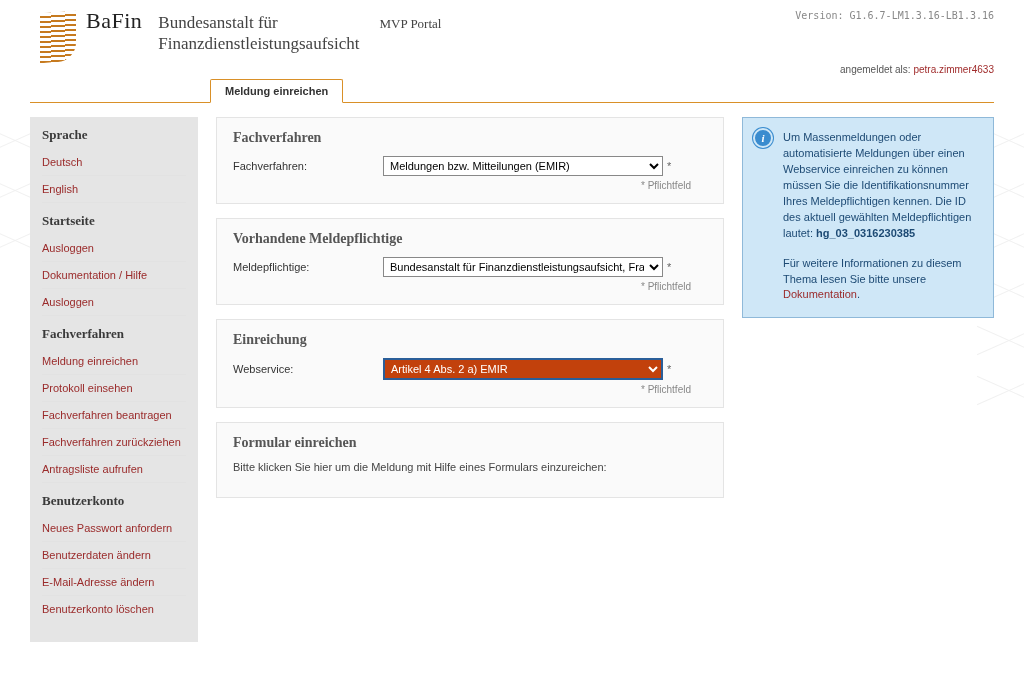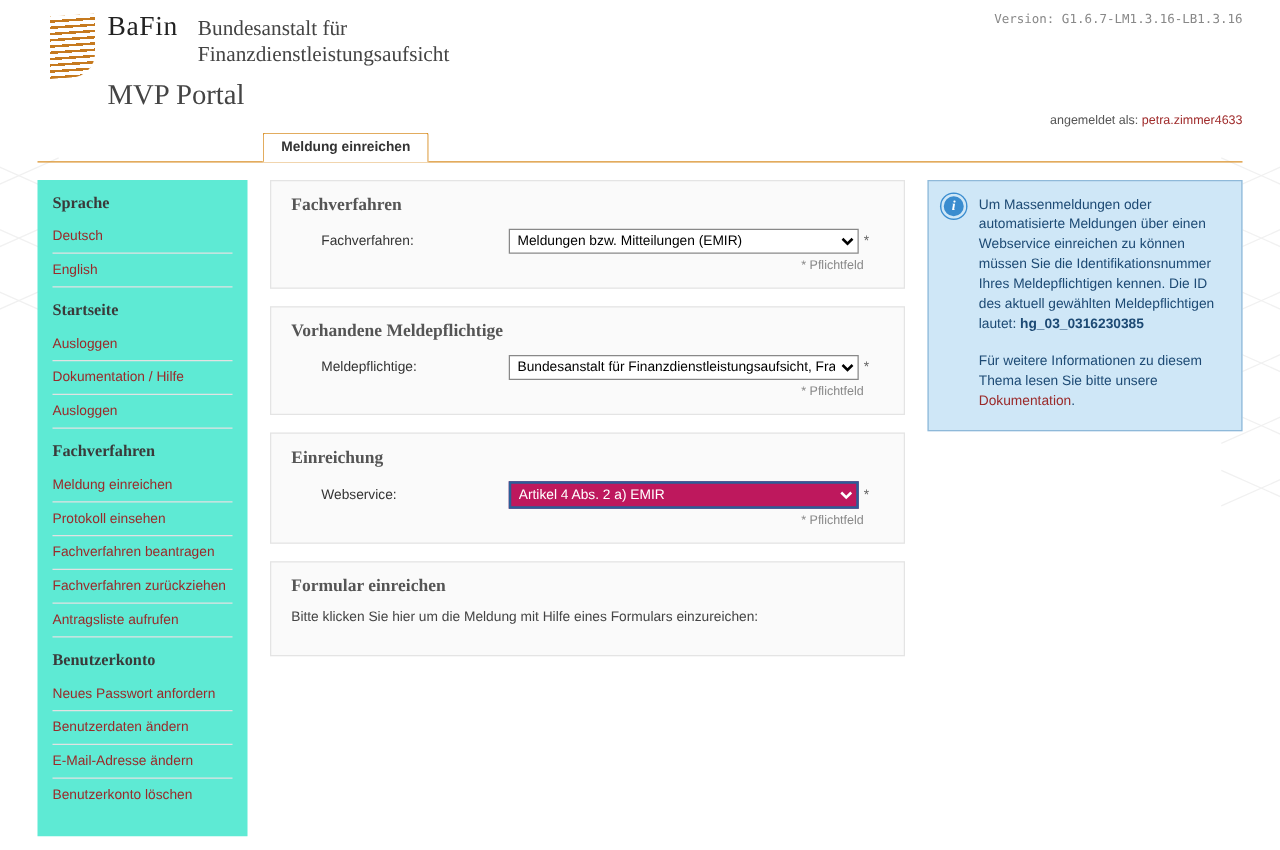--- a/index.html
+++ b/index.html
@@ -23,44 +23,44 @@
 
   .header { padding: 8px 30px 0 40px; display: flex; align-items: flex-start; }
   .logo {
     width: 36px; height: 50px; margin-right: 10px; margin-top: 4px;
     background:
       repeating-linear-gradient(0deg, #c67a1f 0 2px, transparent 2px 5px),
       repeating-linear-gradient(0deg, #e0a860 0 2px, transparent 2px 5px);
     border-radius: 0 0 18px 0;
     transform: skewY(-4deg);
   }
-  .brand-block { display: flex; flex-direction: column; }
+  .brand-block { display: flex; flex-direction: row; gap: 20px; }
   .brand-row { display: flex; align-items: baseline; gap: 16px; }
   .brand-short { font-family: Georgia, 'Times New Roman', serif; font-size: 22px; color: #222; letter-spacing: .5px; }
   .brand-full  { font-family: Georgia, 'Times New Roman', serif; font-size: 17px; color: #444; line-height: 1.25; }
-  .brand-sub   { font-family: Georgia, 'Times New Roman', serif; font-size: 23px; color: #444; margin-top: 8px; }
+  .brand-sub   { font-family: Georgia, 'Times New Roman', serif; font-size: 13px; color: #444; margin-top: 8px; }
   .version { margin-left: auto; font-size: 10px; color: #888; font-family: monospace; padding-top: 2px; }
 
   .login-row { text-align: right; padding: 2px 30px 4px 0; font-size: 10px; color: #555; }
   .login-row .user { color: #a02c2c; }
 
   .tabbar {
     margin: 0 30px 0 30px; border-bottom: 1px solid #d99028; position: relative;
     height: 24px;
   }
   .tab {
     position: absolute; left: 180px; bottom: -1px;
     background: #fff; border: 1px solid #d99028; border-bottom: 1px solid #fff;
     padding: 5px 14px 5px 14px; font-size: 11px; font-weight: bold; color: #333;
     border-radius: 2px 2px 0 0;
   }
 
   .body { display: flex; padding: 0 30px 40px 30px; gap: 18px; margin-top: 14px; }
 
-  .sidebar { width: 168px; background: #5eead4; padding: 10px 12px 20px 12px; }
+  .sidebar { width: 168px; background: #e5e5e5; padding: 10px 12px 20px 12px; }
   .side-head {
     font-family: Georgia, 'Times New Roman', serif; font-size: 13px; font-weight: bold;
     color: #3a3a3a; margin: 10px 0 6px 0;
   }
   .side-head:first-child { margin-top: 0; }
   .side-link {
     display: block; color: #9a2a2a; font-size: 11px; text-decoration: none;
     padding: 7px 0 7px 0; border-bottom: 1px solid #e2e2e2;
   }
   .side-link:last-of-type { border-bottom: none; }
@@ -69,29 +69,29 @@
   .forms { flex: 1; }
 
   .panel {
     border: 1px solid #e4e4e4; background: #fafafa; padding: 12px 16px 12px 16px;
     margin-bottom: 14px;
   }
   .panel h3 {
     font-family: Georgia, 'Times New Roman', serif; font-size: 14px; font-weight: bold;
     color: #555; margin-bottom: 10px;
   }
-  .field-row { display: flex; align-items: center; margin-bottom: 2px; margin-left: 24px; }
+  .field-row { display: flex; align-items: center; margin-bottom: 2px; }
   .field-label { width: 150px; font-size: 11px; color: #333; }
   .field-control { flex: 1; display: flex; align-items: center; gap: 4px; }
   select {
     width: 280px; font-size: 11px; padding: 2px 2px;
     border: 1px solid #888; background: #fff;
   }
   select.active {
-    background: #be185d; color: #fff; border: 2px solid #2a5e99;
+    background: #c2410c; color: #fff; border: 2px solid #2a5e99;
   }
   .asterisk { color: #666; font-size: 11px; }
   .hint { text-align: right; font-size: 10px; color: #888; margin-top: 4px; padding-right: 16px; }
 
   .panel p.instr { font-size: 11px; color: #444; margin-bottom: 12px; }
   .btn {
     float: right; border: 1px solid #b7b7b7; background: #f6f6f6;
     padding: 5px 12px; font-size: 11px; color: #9a2a2a; font-weight: bold;
     cursor: pointer; border-radius: 2px;
   }

